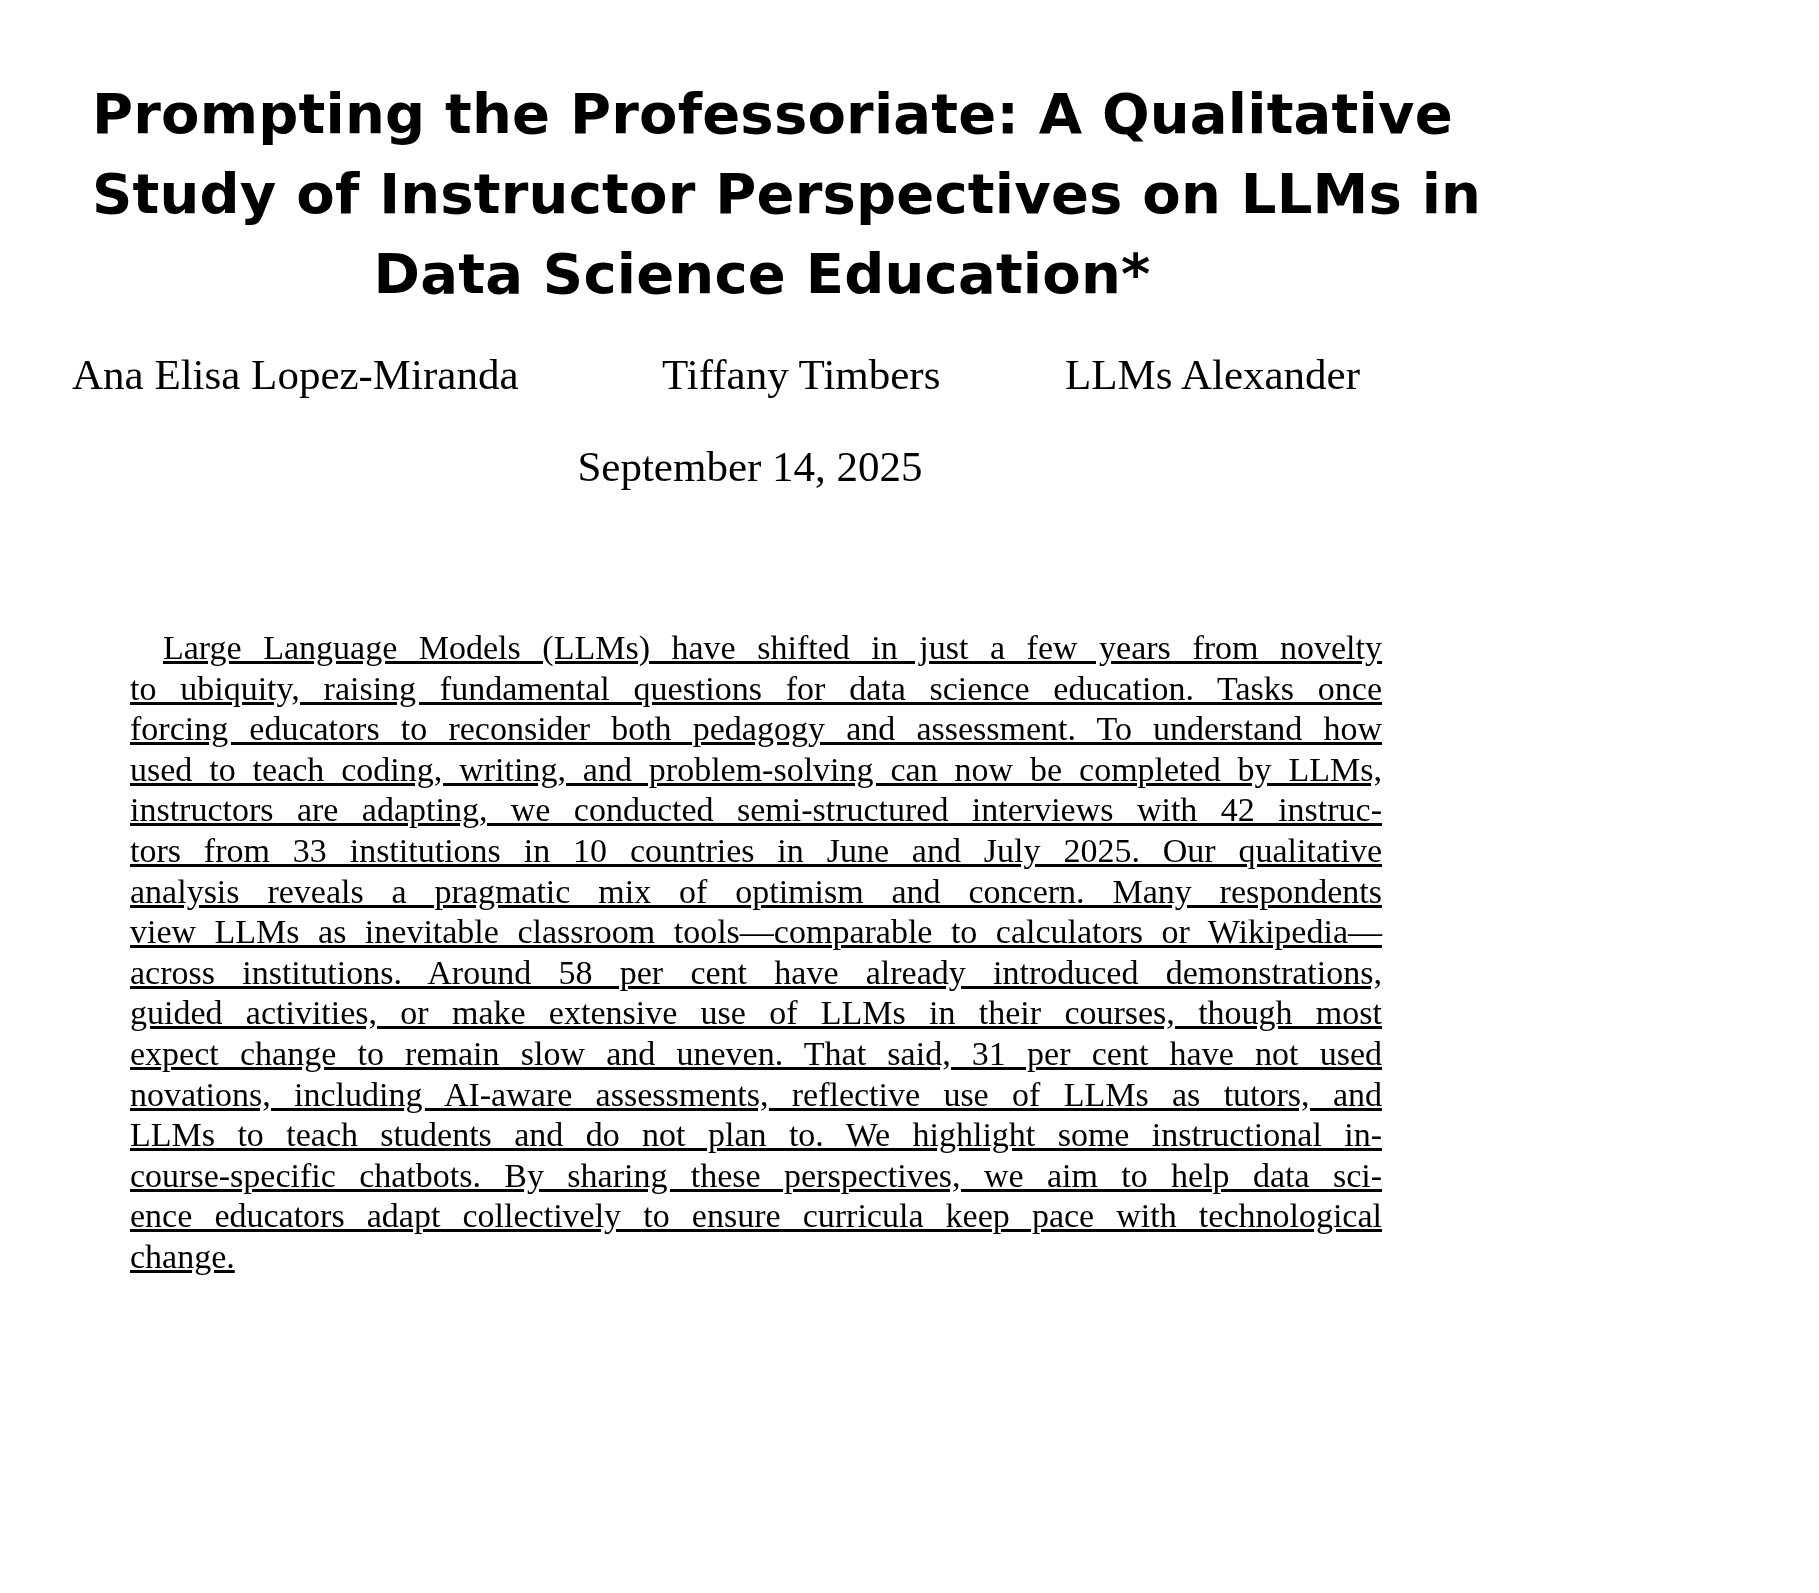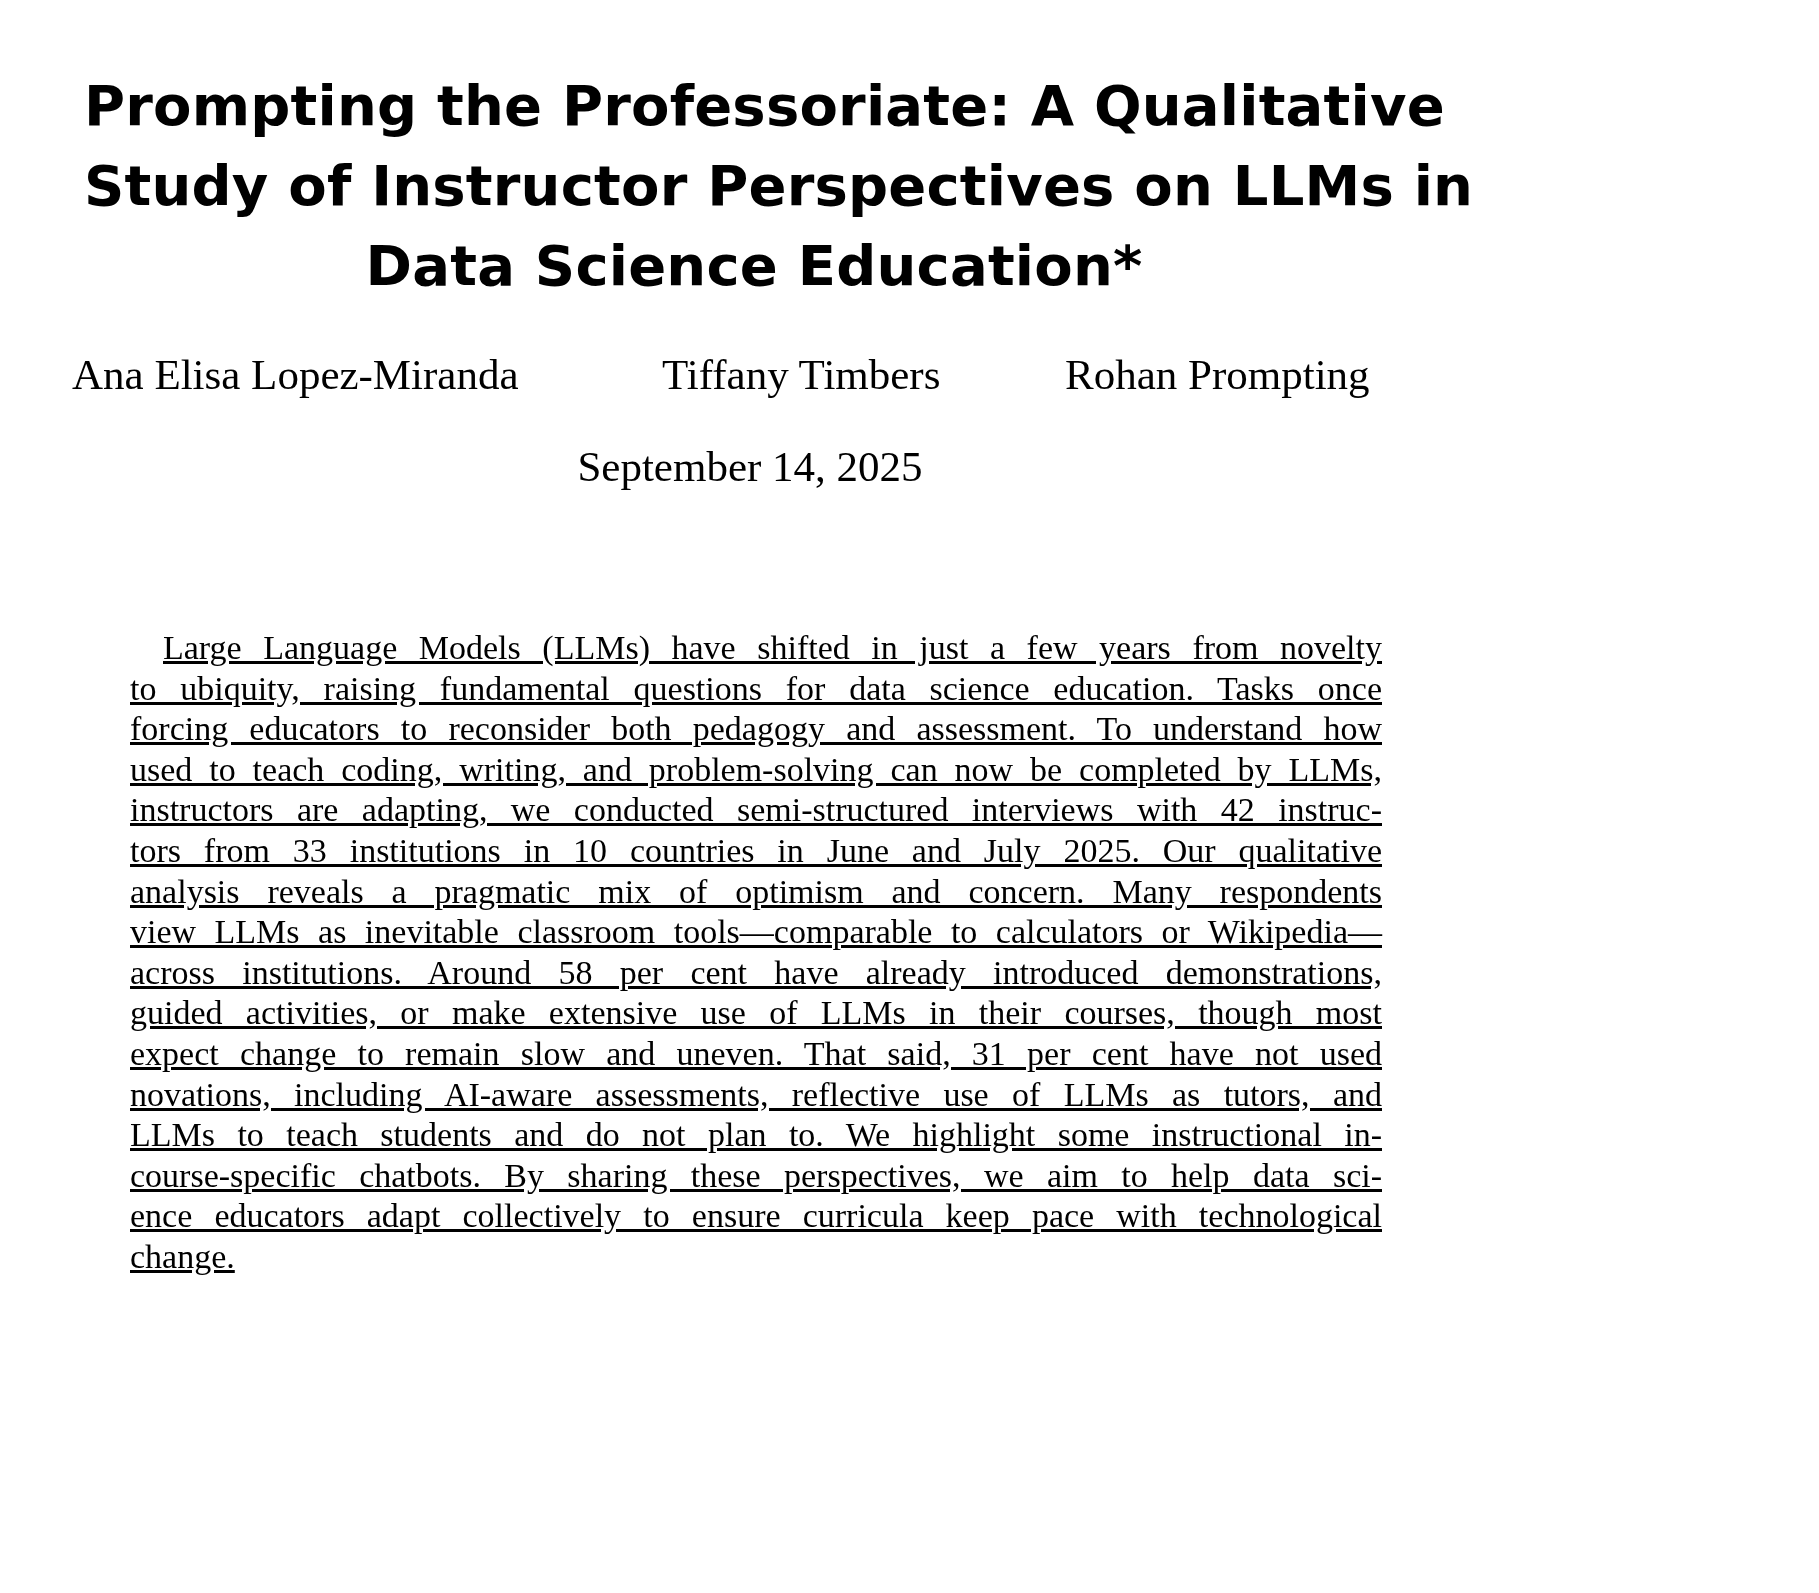--- a/index.html
+++ b/index.html
@@ -87,30 +87,30 @@
     }
     .abs-line.last {
       text-align-last: left;
     }
   </style>
 </head>
 <body>
 
 <div class="page">
 
-  <h1 class="title" style="margin:4px;">
+  <h1 class="title" style="margin:12px;">
     <span class="title-line">Prompting the Professoriate: A Qualitative</span>
     <span class="title-line">Study of Instructor Perspectives on LLMs in</span>
     <span class="title-line">Data Science Education*</span>
   </h1>
 
   <div class="authors">
     <span class="author a1">Ana Elisa Lopez-Miranda</span>
     <span class="author a2">Tiffany Timbers</span>
-    <span class="author a3">Rohan Prompting</span>
+    <span class="author a3">LLMs Alexander</span>
   </div>
 
   <div class="date">September 14, 2025</div>
 
   <div class="abstract">
     <span class="abs-line first">Large Language Models (LLMs) have shifted in just a few years from novelty</span>
     <span class="abs-line">to ubiquity, raising fundamental questions for data science education. Tasks once</span>
     <span class="abs-line">forcing educators to reconsider both pedagogy and assessment. To understand how</span>
     <span class="abs-line">used to teach coding, writing, and problem-solving can now be completed by LLMs,</span>
     <span class="abs-line">instructors are adapting, we conducted semi-structured interviews with 42 instruc-</span>

